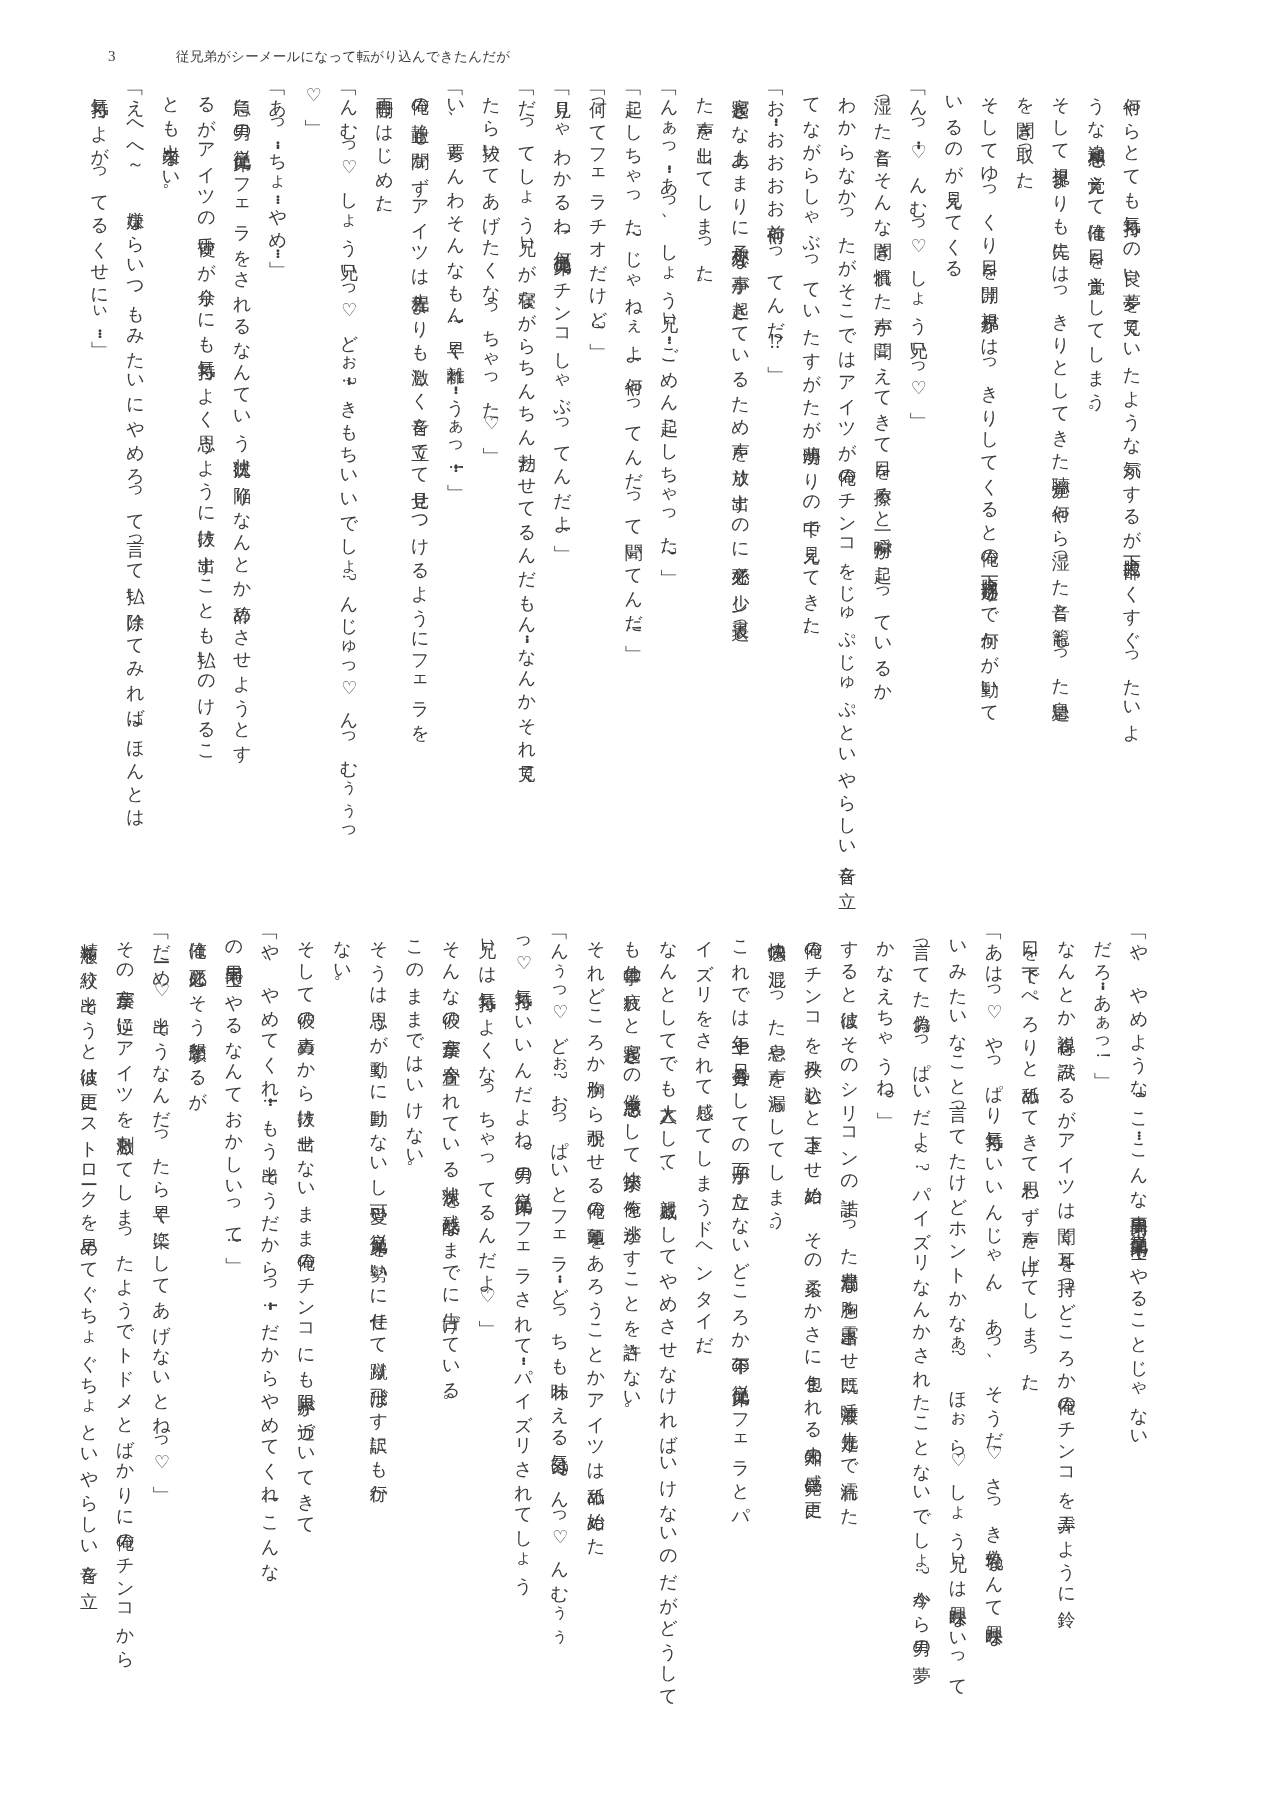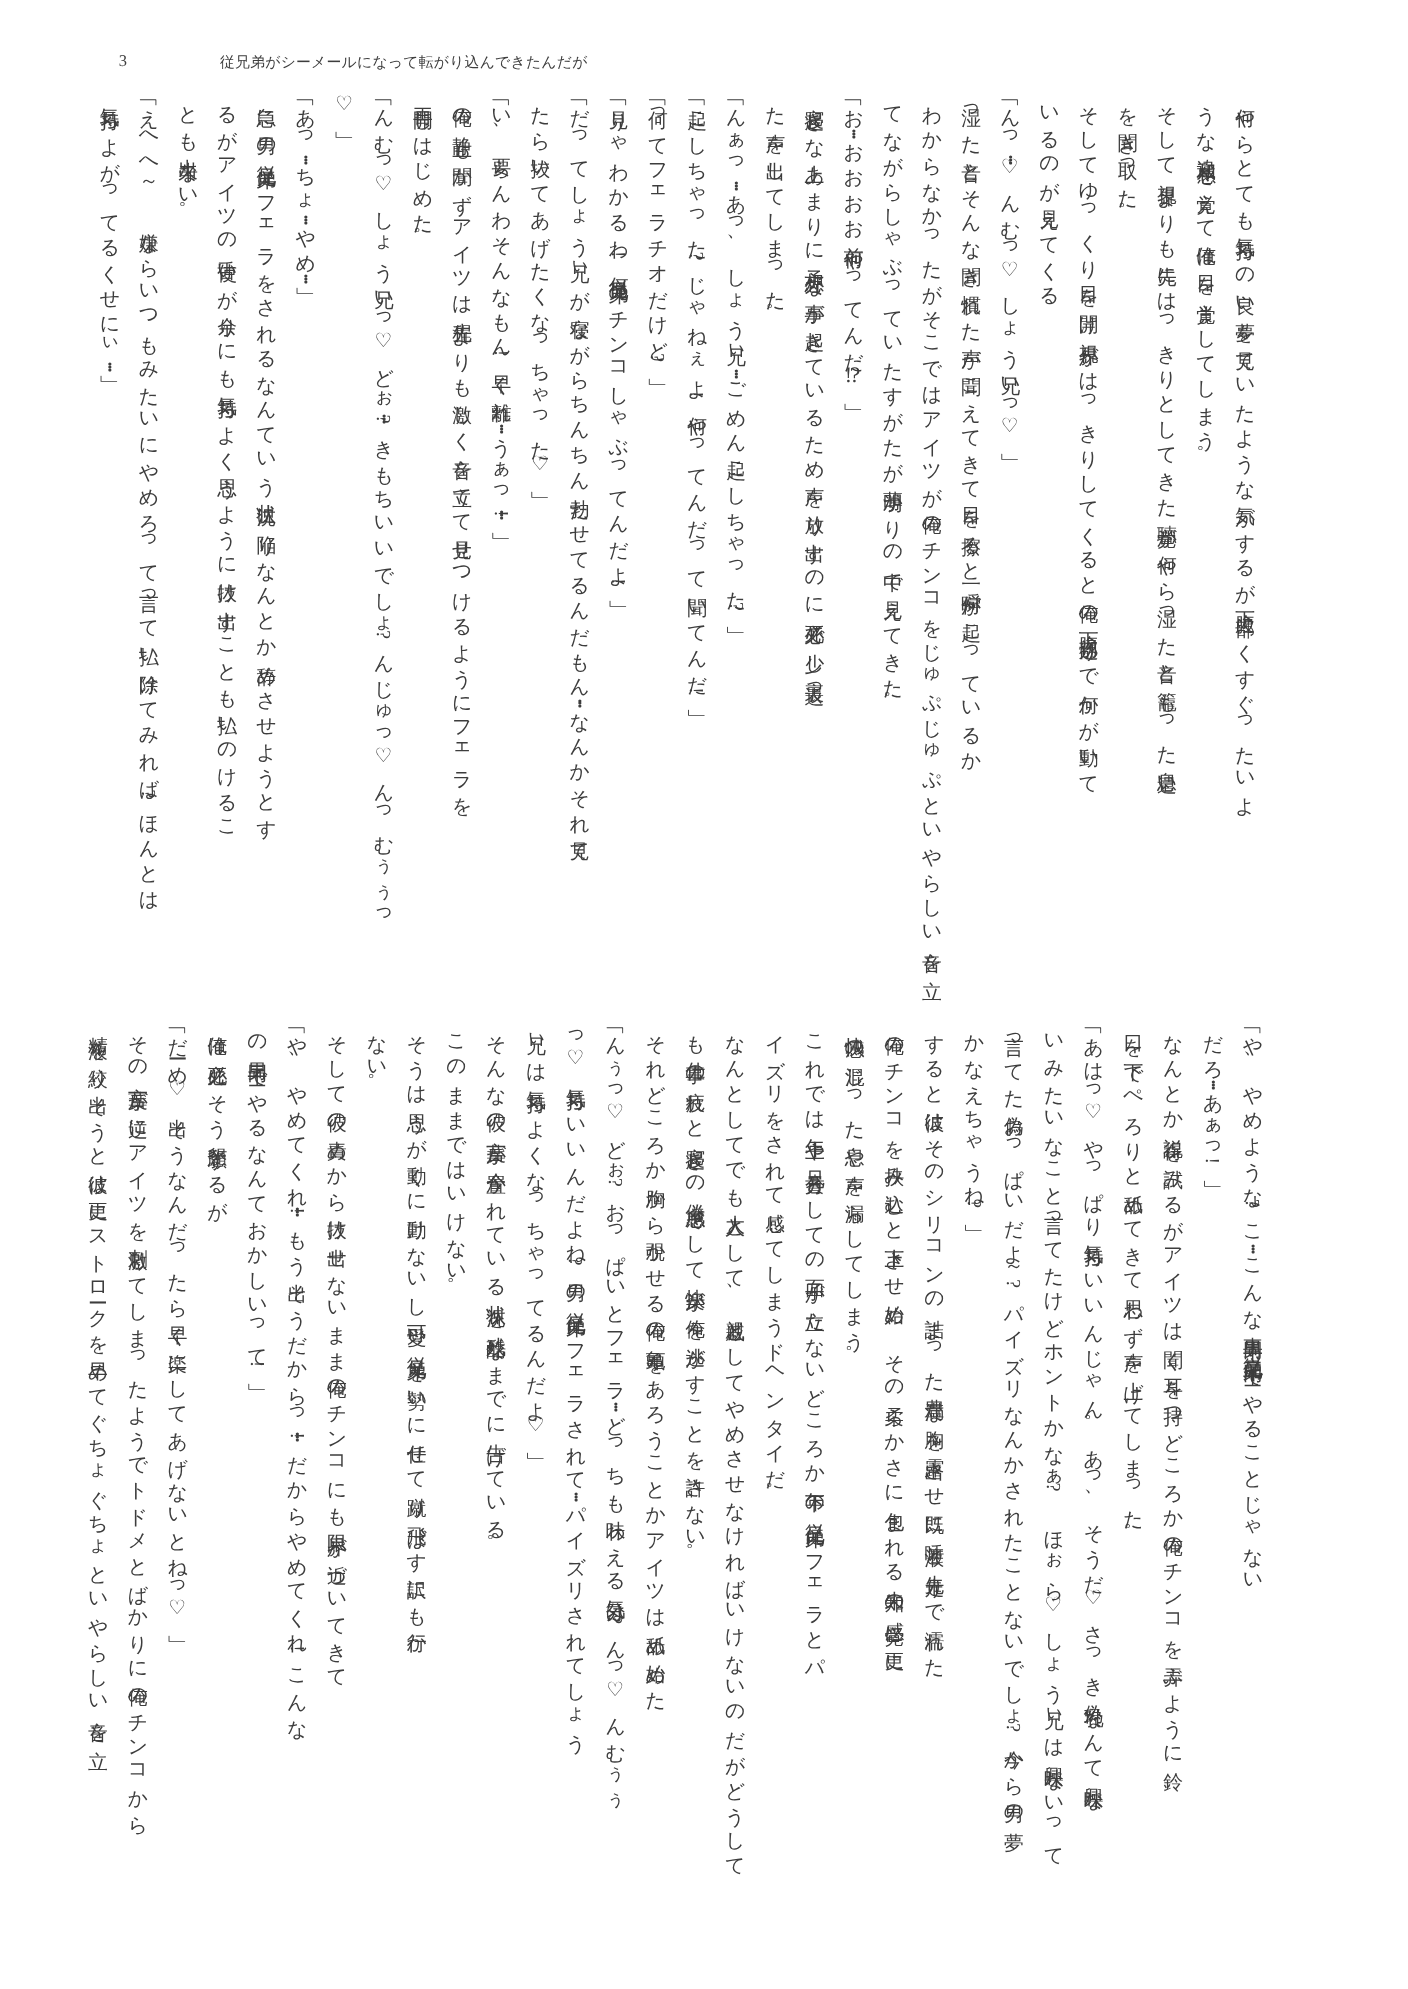--- a/index.html
+++ b/index.html
@@ -9,21 +9,21 @@
     font-family: "Liberation Serif", "DejaVu Serif", serif;
     color: #3d3d3d;
     position: relative;
     overflow: hidden;
   }
   .page { position: absolute; inset: 0; background: #ffffff; }
 
   
   .header { position: absolute; top: 46px; left: 0; width: 100%; height: 24px; }
   .page-number { position: absolute; left: 108px; top: 2px; font-size: 15px; }
-  .page-title  { position: absolute; left: 200px; top: 2px; font-size: 13.5px; letter-spacing: 0.2px; }
+  .page-title  { position: absolute; left: 176px; top: 2px; font-size: 13.5px; letter-spacing: 0.2px; }
 
   
   .vblock {
     position: absolute;
     writing-mode: vertical-rl;
     text-orientation: mixed;
     font-size: 18px;
     letter-spacing: 2.6px;
     color: #3d3d3d;
   }

